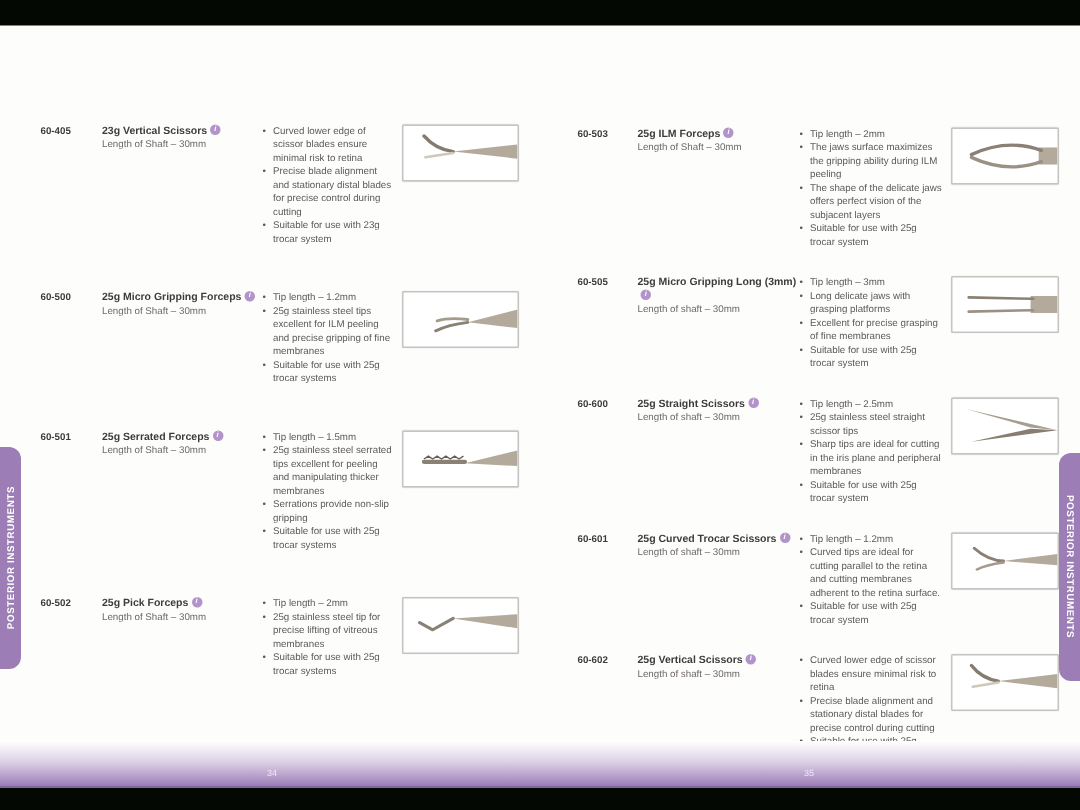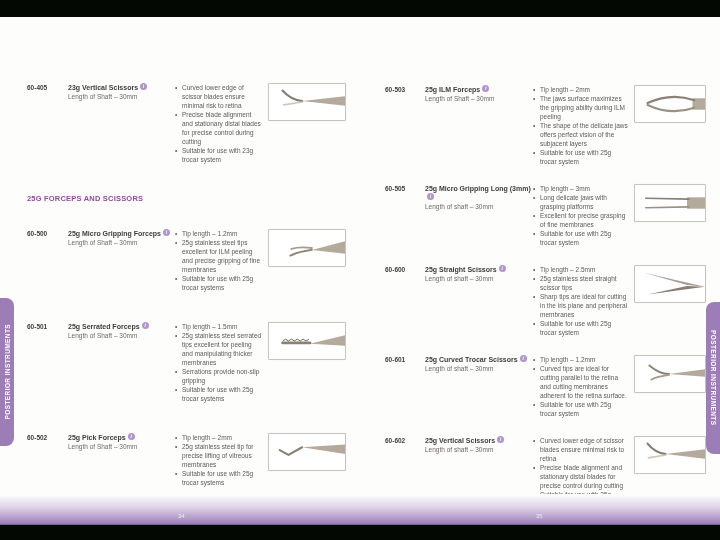--- a/index.html
+++ b/index.html
@@ -56,21 +56,20 @@
           <li>Suitable for use with 23g trocar system</li>
         </ul>
         <div class="imgbox">
           <svg viewBox="0 0 78 38" preserveAspectRatio="none">
             <polygon points="78,23 34,18 78,13" fill="#b4aa9c"></polygon>
             <path d="M34 18 C26 17 19 13 14 7" stroke="#857c6f" stroke-width="2.4" fill="none" stroke-linecap="round"></path>
             <path d="M34 19 L15 22" stroke="#cfc7ba" stroke-width="1.8" stroke-linecap="round"></path>
           </svg>
         </div>
       </div>
-      <div class="section-heading">25G FORCEPS AND SCISSORS</div>
       <div class="row">
         <div class="code">60-500</div>
         <div class="nameblock">
           <div class="name"><span>25g Micro Gripping Forceps</span><span class="info">i</span></div>
           <div class="shaft">Length of Shaft – 30mm</div>
         </div>
         <ul class="bullets">
           <li>Tip length – 1.2mm</li>
           <li>25g stainless steel tips excellent for ILM peeling and precise gripping of fine membranes</li>
           <li>Suitable for use with 25g trocar systems</li>

